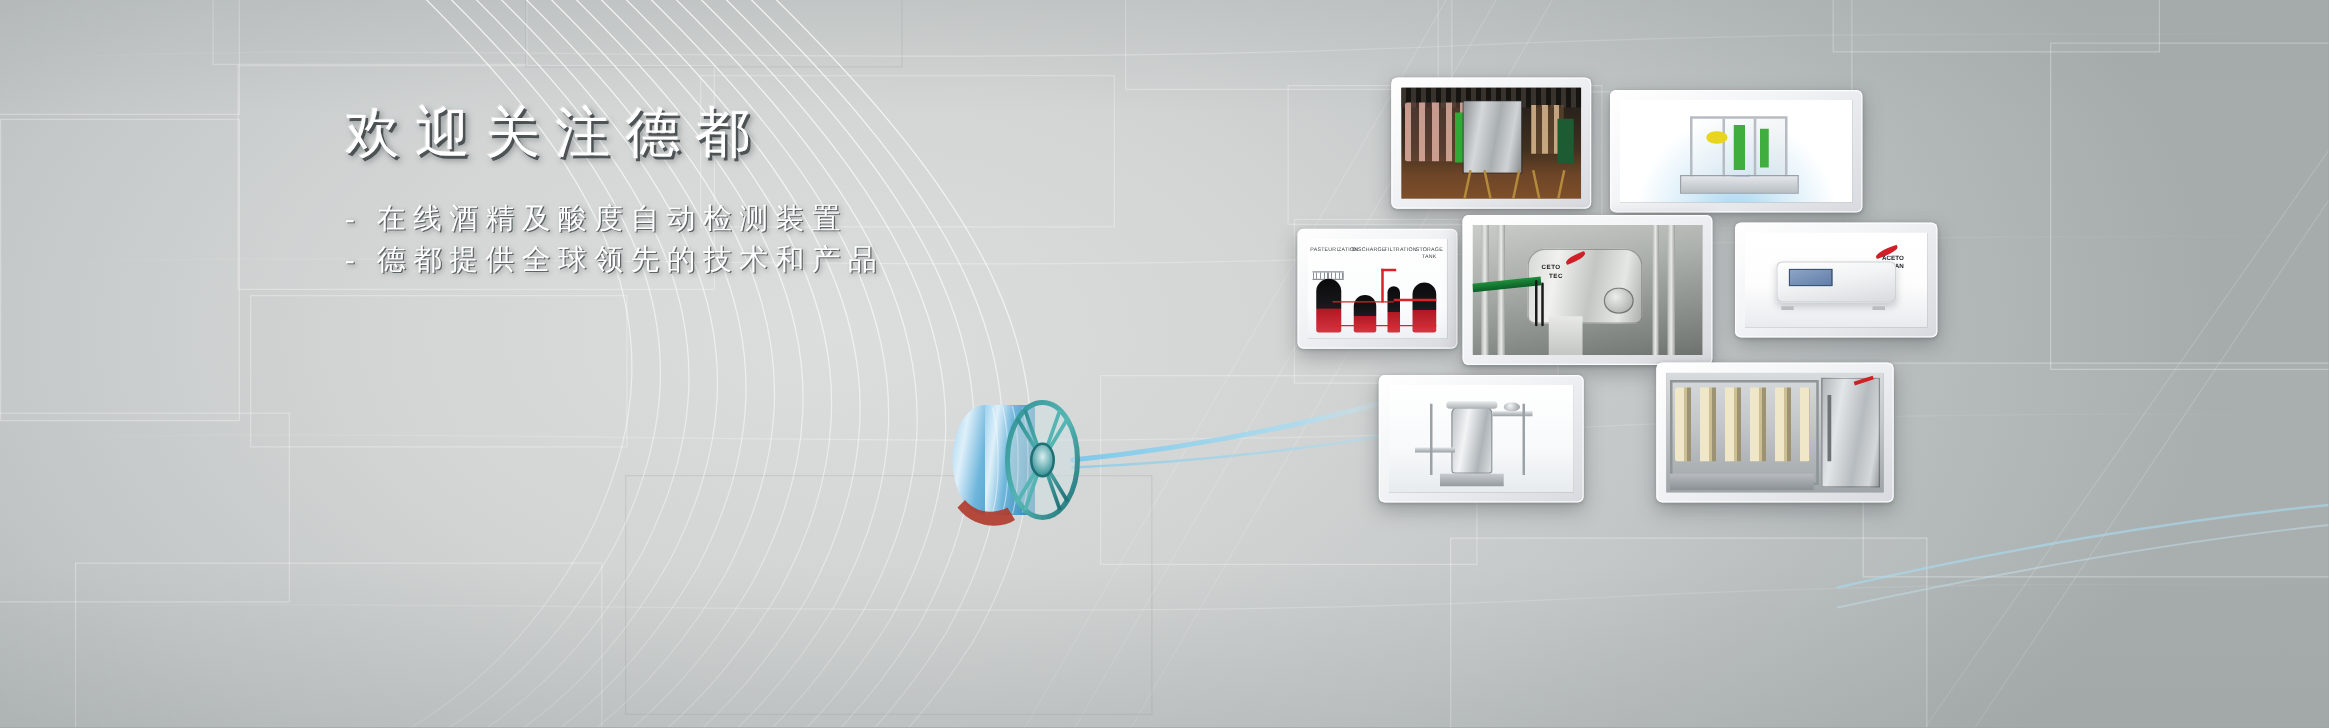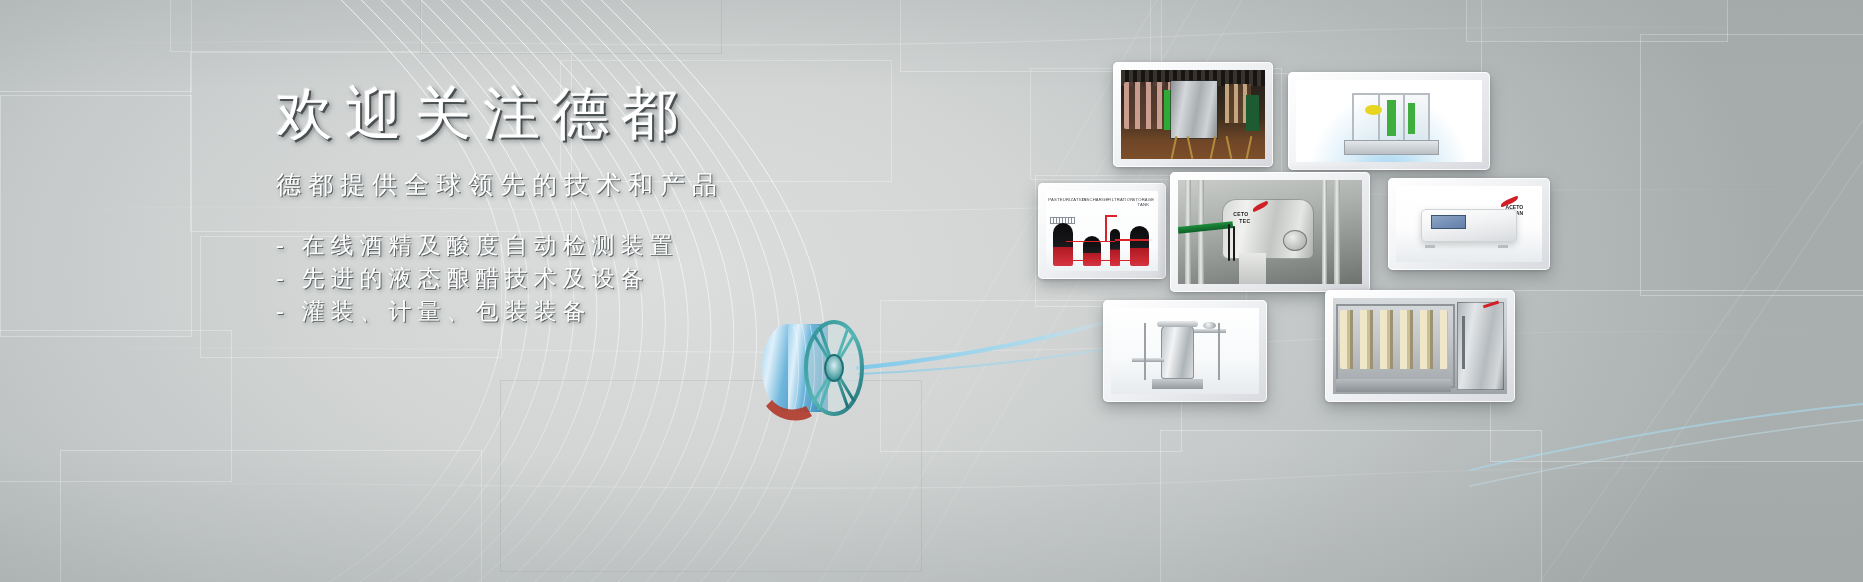--- a/index.html
+++ b/index.html
@@ -18,21 +18,21 @@
   .panel{position:absolute;border:1px solid rgba(255,255,255,.30);}
   .panel.fill{background:rgba(255,255,255,.045);}
   .panel.dk{border-color:rgba(120,128,128,.16);}
 
   
   .swirl{position:absolute;left:0;top:0;width:1863px;height:582px;pointer-events:none;}
 
   
   #textblock{position:absolute;left:276px;top:84px;width:640px;}
   #headline{
-    font-size:57px;line-height:1.05;
+    font-size:44px;line-height:1.05;
     color:#ffffff;letter-spacing:12px;
     font-family:"Liberation Serif","DejaVu Serif",serif;
     font-weight:400;
     text-shadow:
        2px 2px 0 rgba(60,66,68,.85),
        3px 3px 5px rgba(50,56,58,.55),
       -1px -1px 0 rgba(255,255,255,.35);
     white-space:nowrap;
   }
   #subtitle{
@@ -520,22 +520,20 @@
         <div class="cab">
           <div class="hdl"></div>
         </div>
         <div class="red"></div>
       </div>
     </div>
   </div>
 
   <div id="textblock">
     <div id="headline">欢迎关注德都</div>
-    <div id="subtitle">德都提供全球领先的技术和产品</div>
     <div id="bullets">
       <div class="bullet">- 在线酒精及酸度自动检测装置</div>
-      <div class="bullet">- 先进的液态酿醋技术及设备</div>
-      <div class="bullet">- 灌装、计量、包装装备</div>
+      <div class="bullet">- 德都提供全球领先的技术和产品</div>
     </div>
   </div>
 
   <div id="vig"></div>
 </div>
 
 </body></html>

